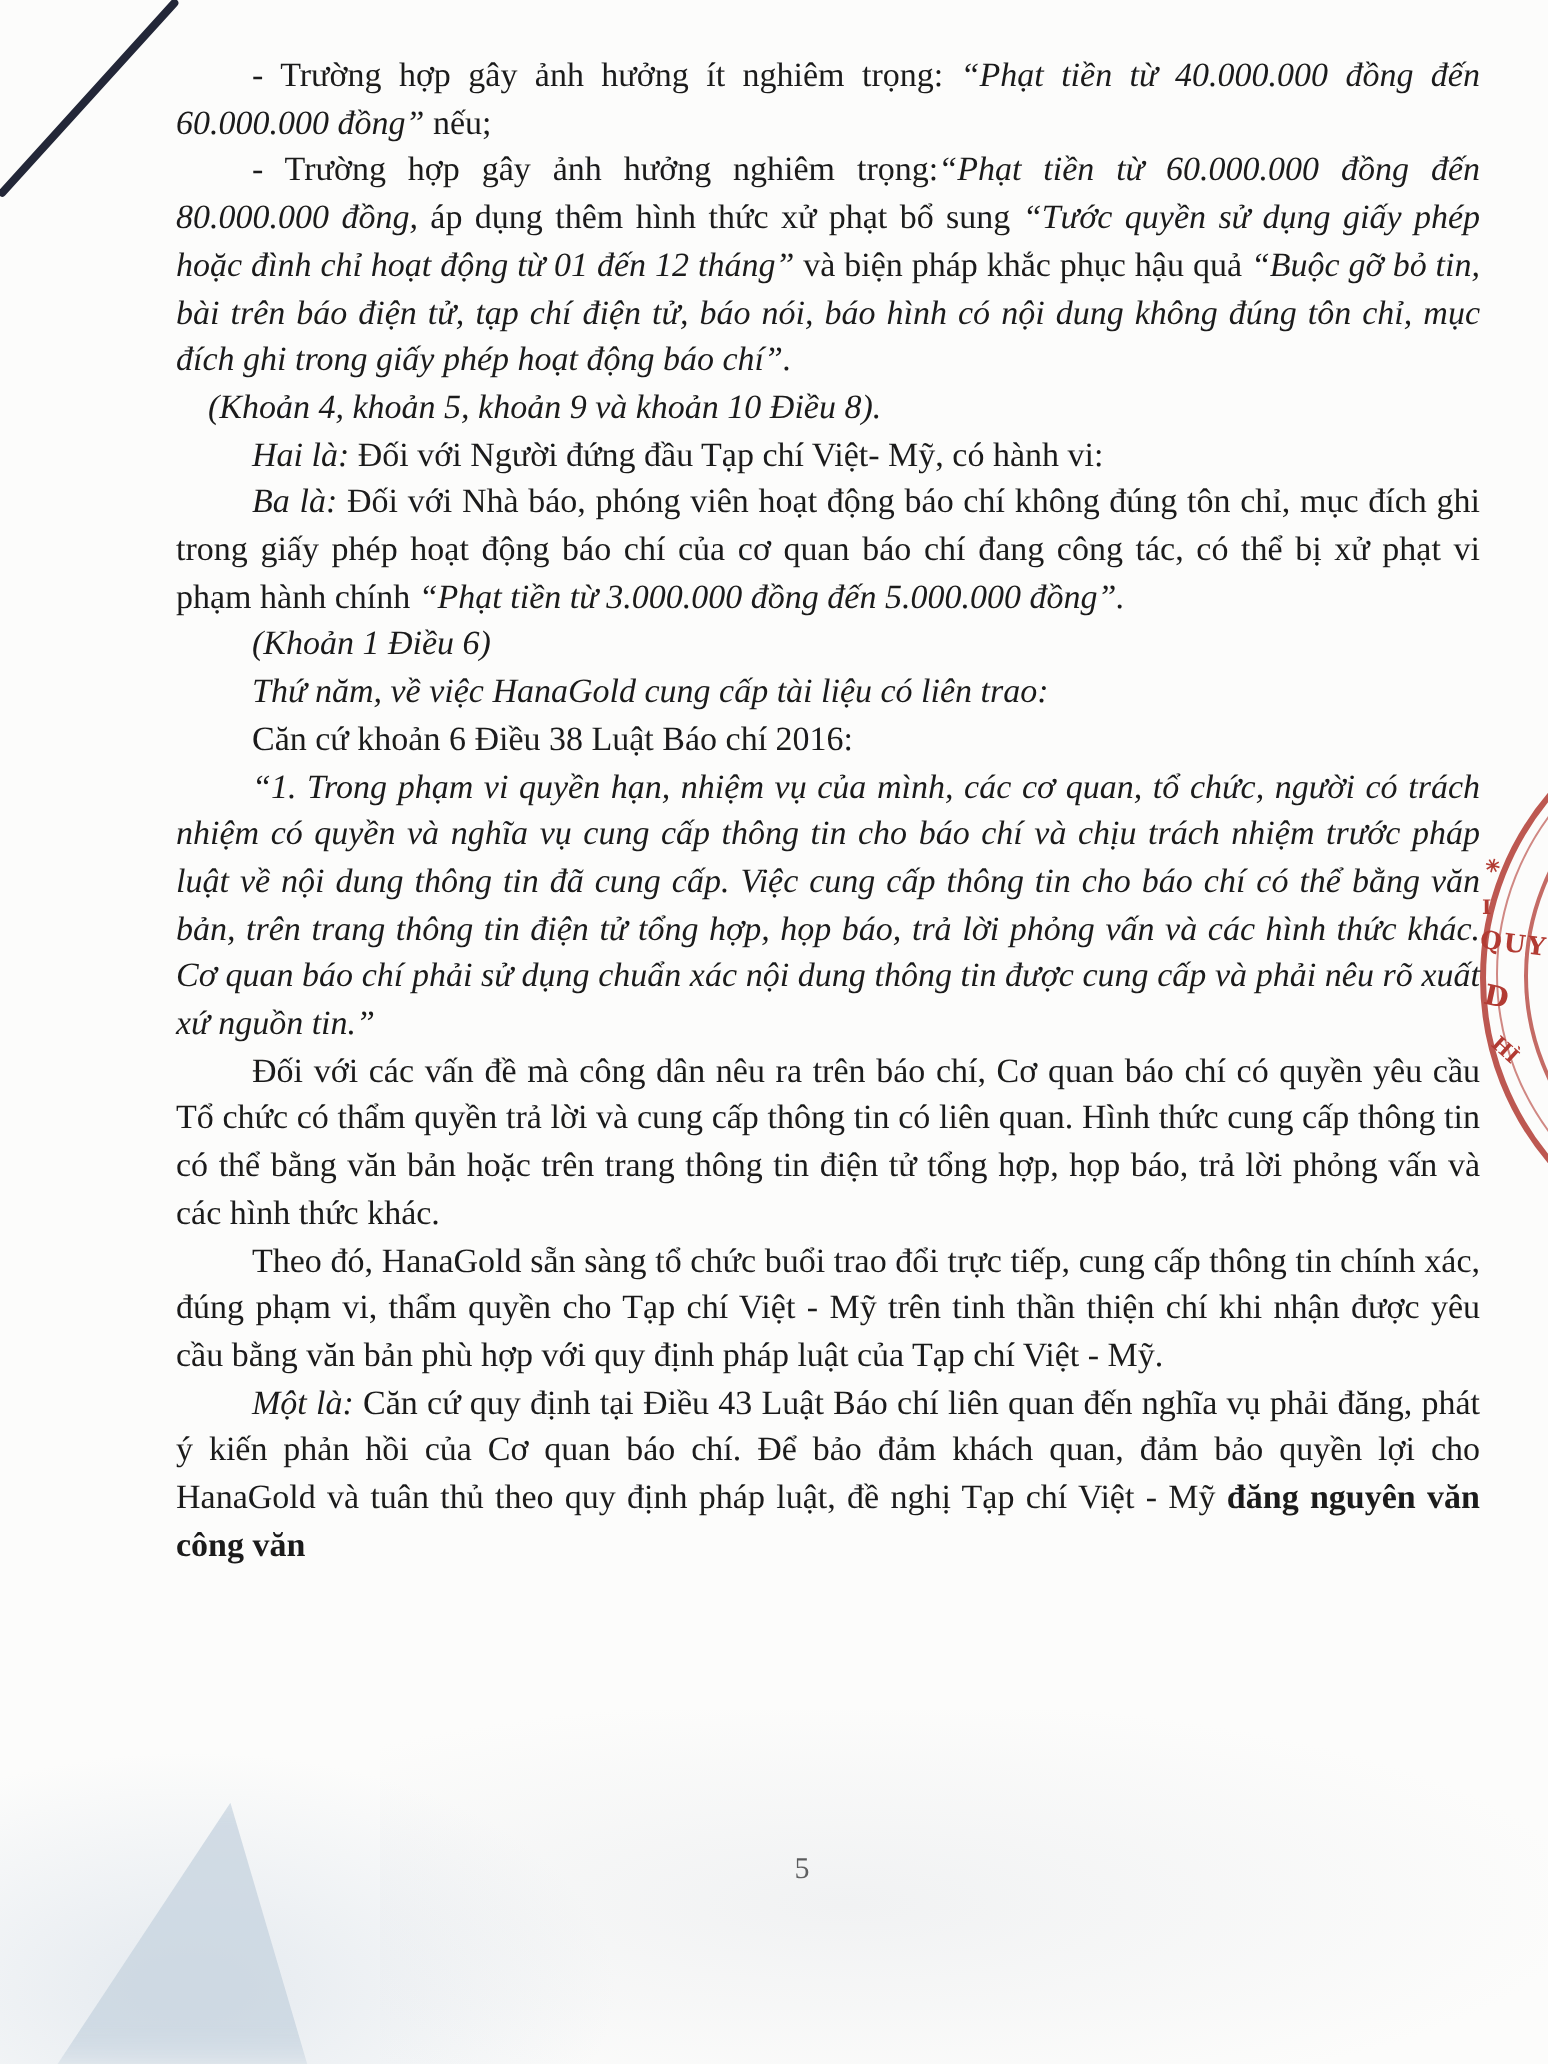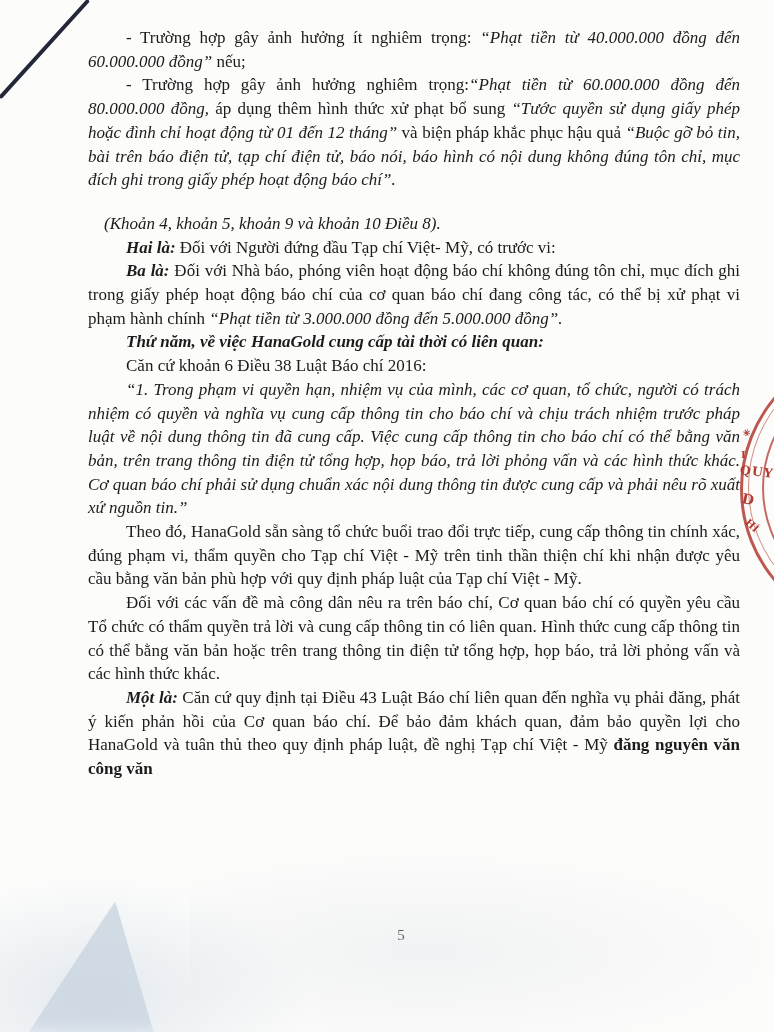--- a/index.html
+++ b/index.html
@@ -41,25 +41,25 @@
   .frag.f3 { left:742px; top:491px; font-size:14px; transform:rotate(12deg); }
   .frag.f4 { left:745px; top:520px; font-size:10px; transform:rotate(42deg); }
   
   .doc-body {
     position:absolute; left:88px; top:26px; width:652px;
     color:var(--ink,#1b1b1b); font-size:17px; line-height:23.7px;
     text-align:justify;
   }
   .para { margin:0; }
   .para.indent { text-indent:38px; }
-  .para.small-indent { text-indent:16px;margin-top:20px; }
+  .para.small-indent { text-indent:16px; }
   .s-n { }
   .s-i  { font-style:italic; }
   .s-b  { font-weight:bold; }
-  .s-bi { font-weight:bold; font-style:italic; }
+  .s-bi { font-weight:normal; font-style:italic; }
   .s-iu { font-style:italic; text-underline-offset:3px; }
   .page-number {
     position:absolute; left:386px; top:927px; width:30px; text-align:center;
     font-size:15px; color:#1e1e1e;
   }
 </style>
 </head>
 <body>
 
 <div class="page">
@@ -74,27 +74,28 @@
     <span class="frag f1">I</span>
     <span class="frag f2">QUY</span>
     <span class="frag f3">D</span>
     <span class="frag f4">HÌ</span>
   </div>
 
   <div class="doc-body">
       <p class="para indent"><span class="s-n">- Trường hợp gây ảnh hưởng ít nghiêm trọng: </span><span class="s-i">“Phạt tiền từ 40.000.000 đồng đến 60.000.000 đồng”</span><span class="s-n"> nếu;</span></p>
       <p class="para indent"><span class="s-n">- Trường hợp gây ảnh hưởng nghiêm trọng:</span><span class="s-i">“Phạt tiền từ 60.000.000 đồng đến 80.000.000 đồng,</span><span class="s-n"> áp dụng thêm hình thức xử phạt bổ sung </span><span class="s-i">“Tước quyền sử dụng giấy phép hoặc đình chỉ hoạt động từ 01 đến 12 tháng”</span><span class="s-n"> và biện pháp khắc phục hậu quả </span><span class="s-i">“Buộc gỡ bỏ tin, bài trên báo điện tử, tạp chí điện tử, báo nói, báo hình có nội dung không đúng tôn chỉ, mục đích ghi trong giấy phép hoạt động báo chí”.</span></p>
       <p class="para small-indent"><span class="s-i">(Khoản 4, khoản 5, khoản 9 và khoản 10 Điều 8).</span></p>
-      <p class="para indent"><span class="s-bi">Hai là:</span><span class="s-n"> Đối với Người đứng đầu Tạp chí Việt- Mỹ, có trước vi:</span></p>
+      <p class="para indent"><span class="s-bi">Hai là:</span><span class="s-n"> Đối với Người đứng đầu Tạp chí Việt- Mỹ, có hành vi:</span></p>
       <p class="para indent"><span class="s-bi">Ba là:</span><span class="s-n"> Đối với Nhà báo, phóng viên hoạt động báo chí không đúng tôn chỉ, mục đích ghi trong giấy phép hoạt động báo chí của cơ quan báo chí đang công tác, có thể bị xử phạt vi phạm hành chính </span><span class="s-i">“Phạt tiền từ 3.000.000 đồng đến 5.000.000 đồng”.</span></p>
-      <p class="para indent"><span class="s-bi">Thứ năm, về việc HanaGold cung cấp tài thời có liên quan:</span></p>
+      <p class="para indent"><span class="s-i">(Khoản 1 Điều 6)</span></p>
+      <p class="para indent"><span class="s-bi">Thứ năm, về việc HanaGold cung cấp tài liệu có liên trao:</span></p>
       <p class="para indent"><span class="s-n">Căn cứ khoản 6 Điều 38 Luật Báo chí 2016:</span></p>
       <p class="para indent"><span class="s-i">“1. Trong phạm vi quyền hạn, nhiệm vụ của mình, các cơ quan, tổ chức, người có trách nhiệm có quyền và nghĩa vụ cung cấp thông tin cho báo chí và chịu trách nhiệm trước pháp luật về nội dung thông tin đã cung cấp. Việc </span><span class="s-iu">cung cấp thông tin cho báo chí có thể bằng văn bản, trên trang thông tin điện tử tổng hợp, họp báo, trả lời phỏng vấn và các hình thức khác.</span><span class="s-i"> Cơ quan báo chí phải sử dụng chuẩn xác nội dung thông tin được cung cấp và phải nêu rõ xuất xứ nguồn tin.”</span></p>
+      <p class="para indent"><span class="s-n">Đối với các vấn đề mà công dân nêu ra trên báo chí, Cơ quan báo chí có quyền yêu cầu Tổ chức có thẩm quyền trả lời và cung cấp thông tin có liên quan. Hình thức cung cấp thông tin có thể bằng văn bản hoặc trên trang thông tin điện tử tổng hợp, họp báo, trả lời phỏng vấn và các hình thức khác.</span></p>
       <p class="para indent"><span class="s-n">Theo đó, HanaGold sẵn sàng tổ chức buổi trao đổi trực tiếp, cung cấp thông tin chính xác, đúng phạm vi, thẩm quyền cho Tạp chí Việt - Mỹ trên tinh thần thiện chí khi nhận được yêu cầu bằng văn bản phù hợp với quy định pháp luật của Tạp chí Việt - Mỹ.</span></p>
-      <p class="para indent"><span class="s-n">Đối với các vấn đề mà công dân nêu ra trên báo chí, Cơ quan báo chí có quyền yêu cầu Tổ chức có thẩm quyền trả lời và cung cấp thông tin có liên quan. Hình thức cung cấp thông tin có thể bằng văn bản hoặc trên trang thông tin điện tử tổng hợp, họp báo, trả lời phỏng vấn và các hình thức khác.</span></p>
       <p class="para indent"><span class="s-bi">Một là:</span><span class="s-n"> Căn cứ quy định tại Điều 43 Luật Báo chí liên quan đến nghĩa vụ phải đăng, phát ý kiến phản hồi của Cơ quan báo chí. Để bảo đảm khách quan, đảm bảo quyền lợi cho HanaGold và tuân thủ theo quy định pháp luật, đề nghị Tạp chí Việt - Mỹ </span><span class="s-b">đăng nguyên văn công văn</span></p>
     </div>
 
   <div class="page-number">5</div>
 
   <div class="shadow-haze"></div>
   <div class="shadow-triangle"></div>
   <div class="bottom-wash"></div>
 
 </div>

